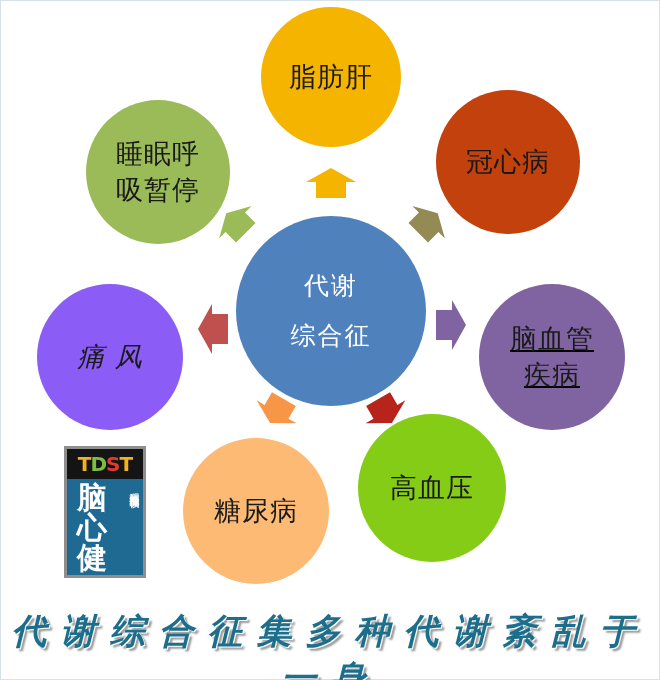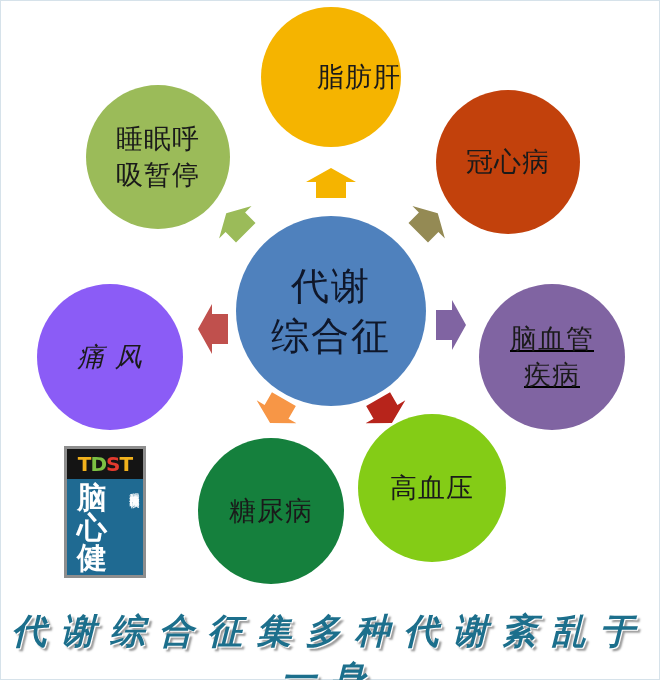--- a/index.html
+++ b/index.html
@@ -15,21 +15,21 @@
   .circle {
     position: absolute; border-radius: 50%;
     display: flex; align-items: center; justify-content: center;
     text-align: center;
   }
   .circle .label {
     color: #1a1a1a; font-size: 27px; line-height: 36px; font-weight: 500;
     white-space: pre-line; letter-spacing: 1px;
   }
   .center .label {
-    color: #0f172a; font-size: 38px; line-height: 50px; font-weight: 300;
+    color: #ffffff; font-size: 25px; line-height: 50px; font-weight: 300;
     letter-spacing: 2px;
   }
   .arrow { position: absolute; width: 34px; height: 28px; }
   .arrow svg { width: 100%; height: 100%; display: block; }
   .logo {
     position: absolute; left: 64px; top: 446px; width: 82px; height: 132px;
     background: #8e8e8e; padding: 3px; box-sizing: border-box;
   }
   .logo-inner {
     width: 100%; height: 100%; background: #1f6a92; position: relative;
@@ -61,46 +61,46 @@
     font-size: 35px; font-weight: bold; color: #1c6f8c;
     letter-spacing: 14px; font-style: italic;
     text-shadow: 1px 1px 0 #ffffff, 3px 3px 2px #9a9a9a;
   }
 </style>
 </head>
 <body>
 
 <div class="frame"></div>
 
-<div class="circle" style="left:261px; top:7px; width:140px; height:140px; background:#f5b400;justify-content:flex-end;">
+<div class="circle" style="left:261px; top:7px; width:140px; height:140px; background:#f5b400;">
   <span class="label">脂肪肝</span>
 </div>
 
 <div class="circle" style="left:436px; top:90px; width:144px; height:144px; background:#c2410c;">
   <span class="label">冠心病</span>
 </div>
 
 <div class="circle" style="left:479px; top:284px; width:146px; height:146px; background:#8064a2;text-decoration:underline;">
   <span class="label">脑血管
 疾病</span>
 </div>
 
 <div class="circle" style="left:358px; top:414px; width:148px; height:148px; background:#84cc16;">
   <span class="label">高血压</span>
 </div>
 
-<div class="circle" style="left:198px; top:438px; width:146px; height:146px; background:#15803d;">
+<div class="circle" style="left:183px; top:438px; width:146px; height:146px; background:#fdba74;">
   <span class="label">糖尿病</span>
 </div>
 
 <div class="circle" style="left:37px; top:284px; width:146px; height:146px; background:#8b5cf6;font-style:italic;">
   <span class="label">痛 风</span>
 </div>
 
-<div class="circle" style="left:86px; top:85px; width:144px; height:144px; background:#9bbb59;">
+<div class="circle" style="left:86px; top:100px; width:144px; height:144px; background:#9bbb59;">
   <span class="label">睡眠呼
 吸暂停</span>
 </div>
 
 <div class="circle center" style="left:236px; top:216px; width:190px; height:190px; background:#4f81bd;">
   <span class="label">代谢
 综合征</span>
 </div>
 
 <div class="arrow" style="left:306px; top:168px; width:50px; height:30px;">

